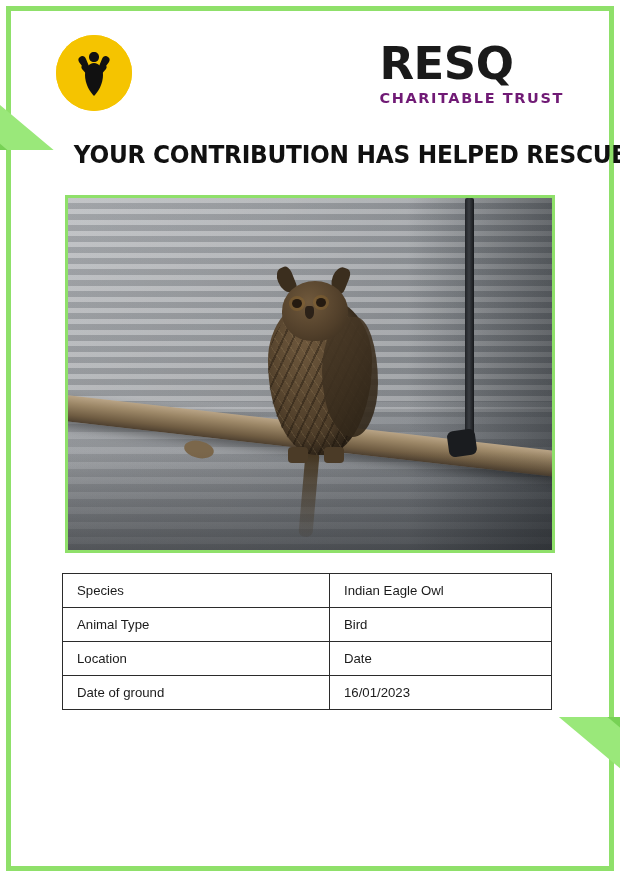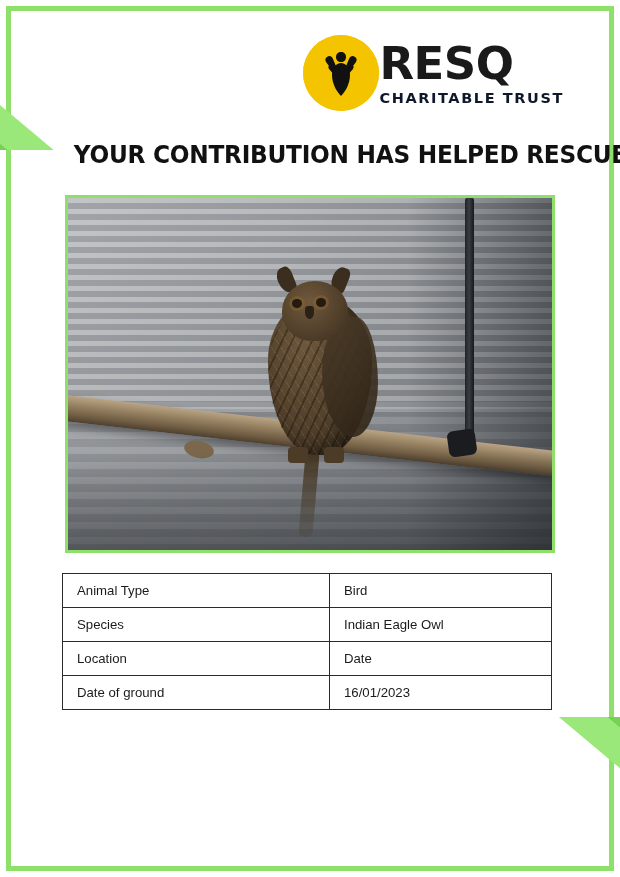--- a/index.html
+++ b/index.html
@@ -96,21 +96,21 @@
     position: absolute;
     left: 0; right: 0; top: 0;
     padding: 0 56px;
     box-sizing: border-box;
   }
 
   
   .logo-row {
     display: flex;
     align-items: center;
-    justify-content: flex-end;
+    justify-content: space-between;
     margin-top: 32px;
     height: 82px;
   }
   .logo-mark {
     width: 76px;
     height: 76px;
     border-radius: 50%;
     background: #f5c400;
     position: relative;
     flex: 0 0 auto;
@@ -127,21 +127,21 @@
     font-weight: bold;
     font-size: 45px;
     letter-spacing: -0.5px;
     color: #1a1a1a;
   }
   .logo-sub {
     font-family: "DejaVu Sans", sans-serif;
     font-weight: bold;
     font-size: 14.5px;
     letter-spacing: 1.6px;
-    color: #0f172a;
+    color: #701a75;
     margin-top: 5px;
   }
 
   
   .headline {
     text-align: center;
     font-family: "DejaVu Sans", sans-serif;
     font-weight: bold;
     font-size: 25px;
     letter-spacing: -0.3px;
@@ -418,26 +418,26 @@
           <div class="owl-eye eye-r"></div>
           <div class="owl-beak"></div>
         </div>
       </div>
     </div>
 
 
     <table class="details">
       <tbody>
         <tr>
+          <td class="key">Species</td>
+          <td class="val">Indian Eagle Owl</td>
+        </tr>
+        <tr>
           <td class="key">Animal Type</td>
           <td class="val">Bird</td>
-        </tr>
-        <tr>
-          <td class="key">Species</td>
-          <td class="val">Indian Eagle Owl</td>
         </tr>
         <tr>
           <td class="key">Location</td>
           <td class="val">Date</td>
         </tr>
         <tr>
           <td class="key">Date of ground</td>
           <td class="val">16/01/2023</td>
         </tr>
       </tbody>

